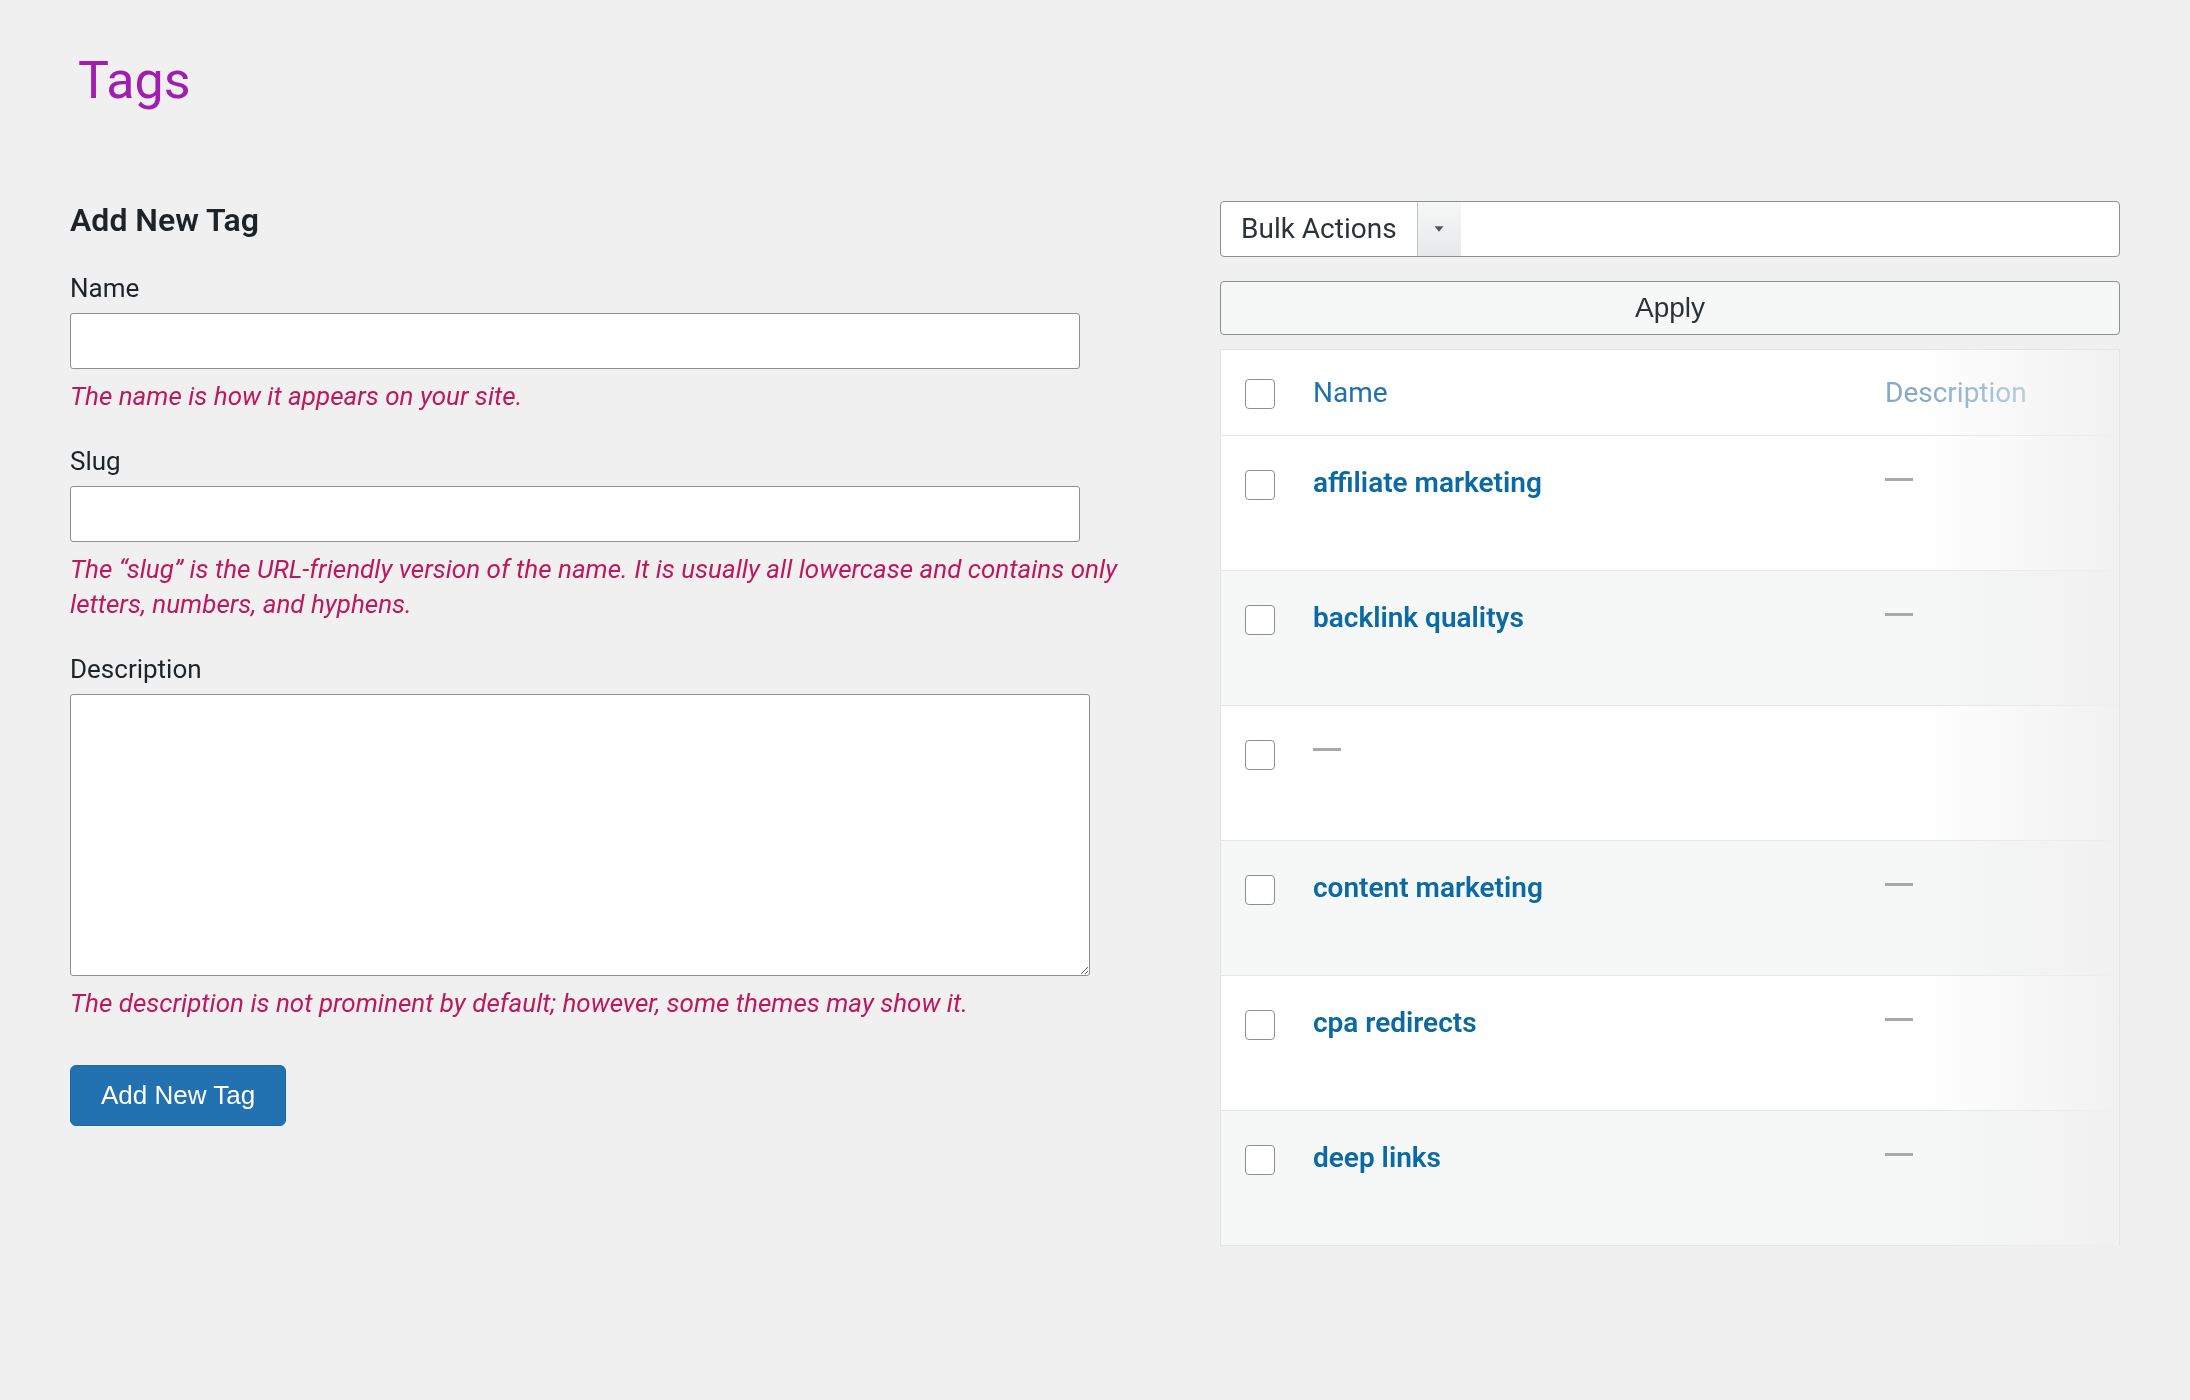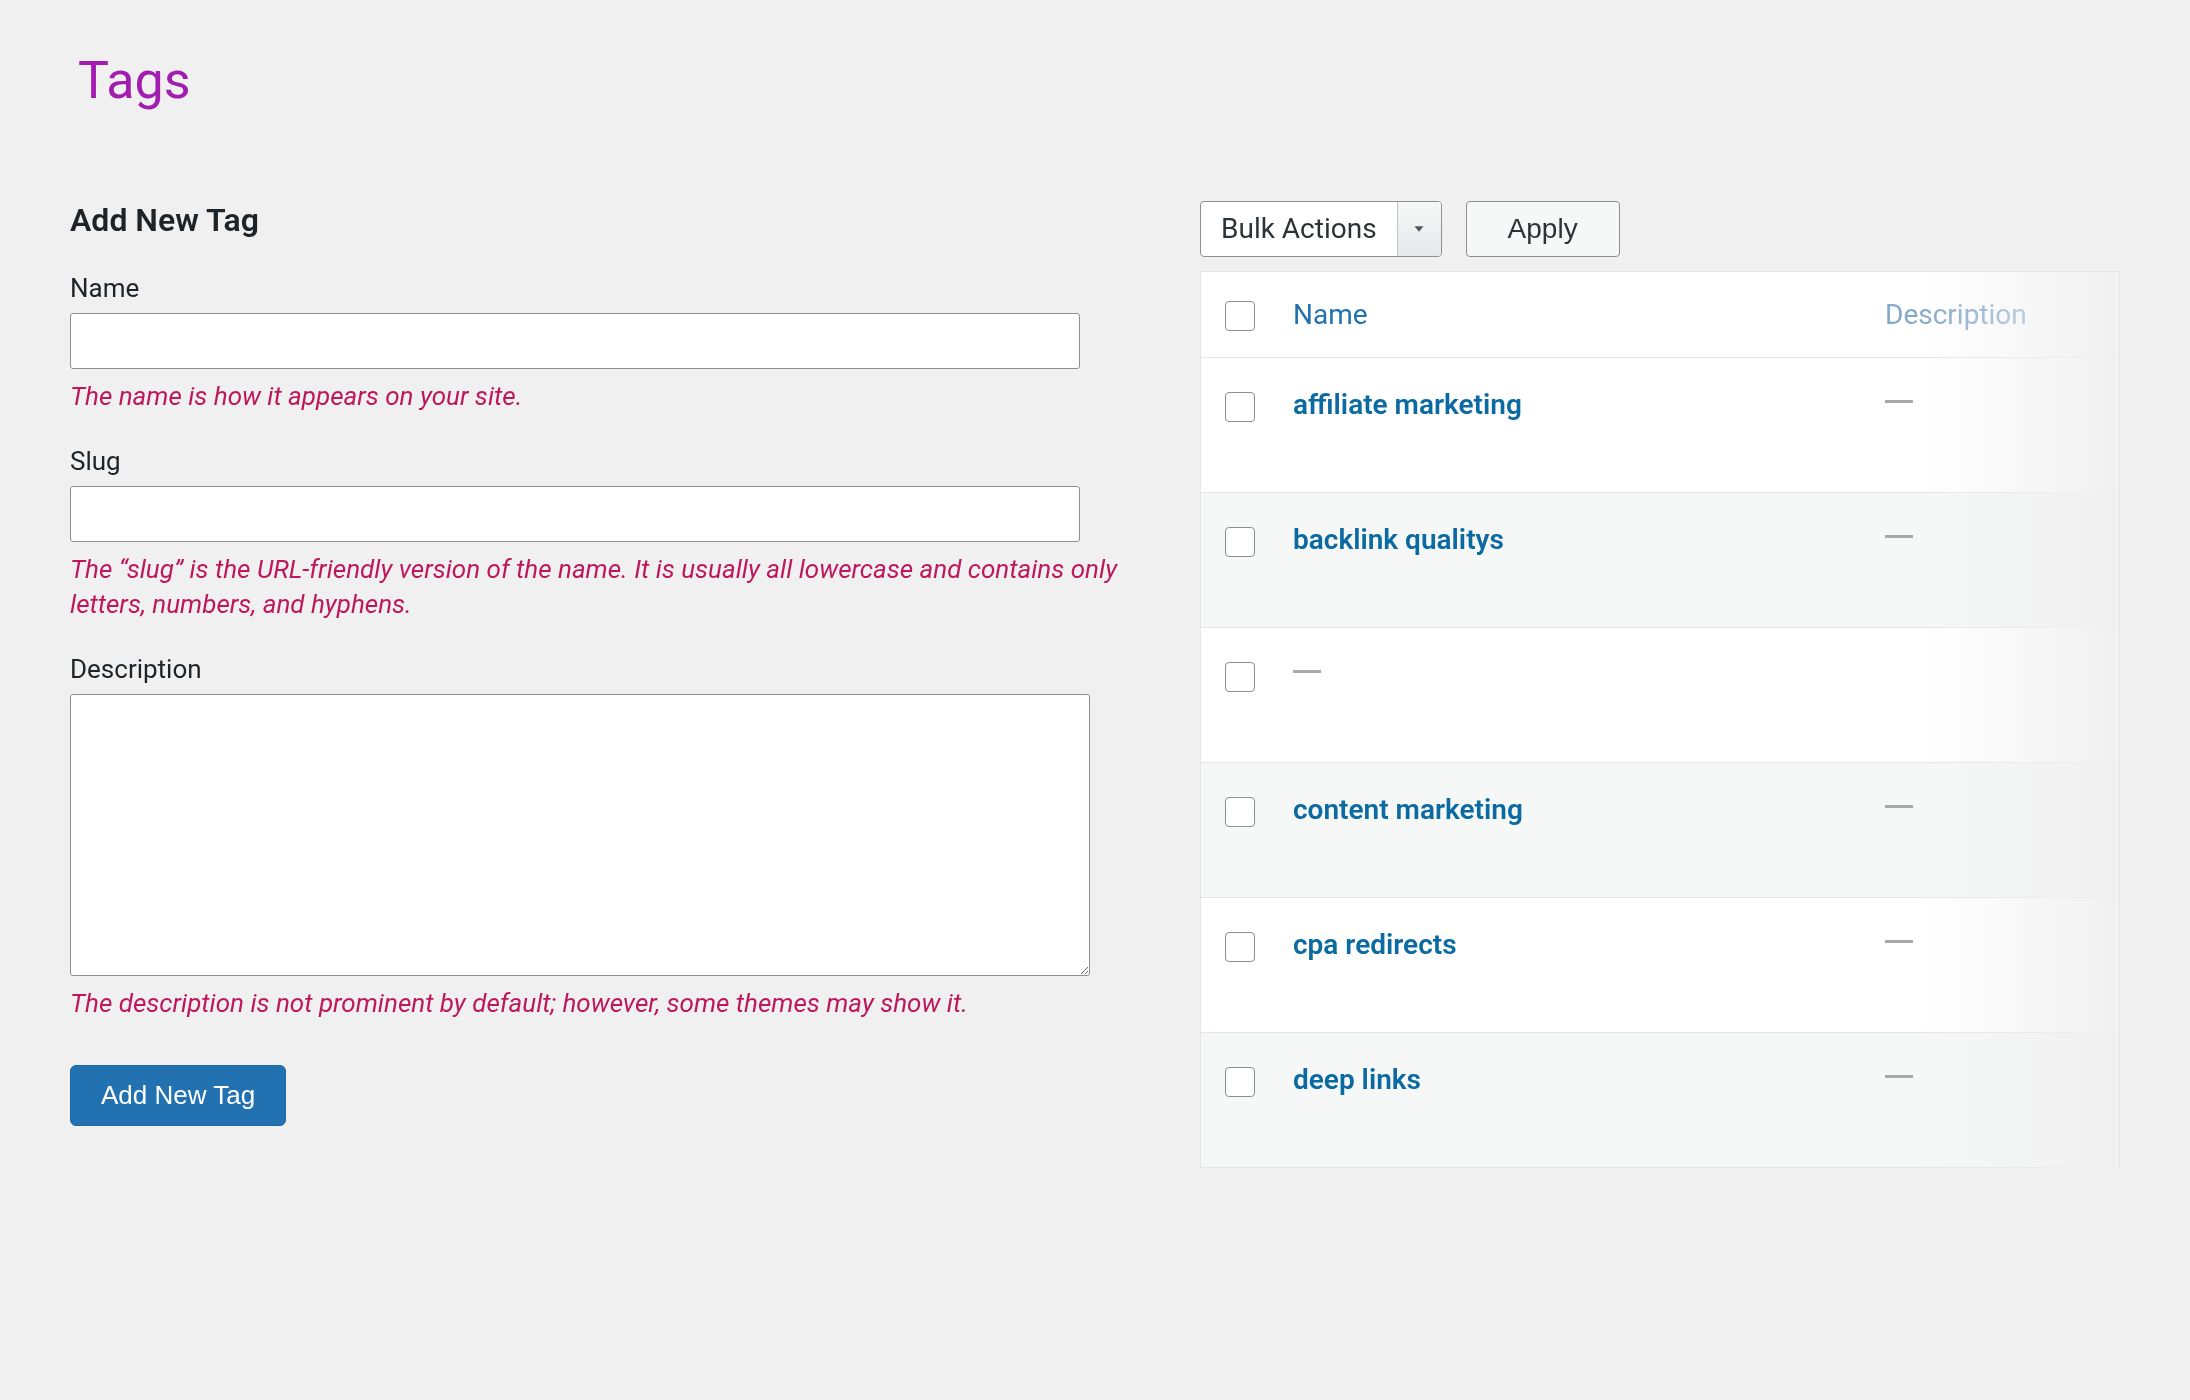--- a/index.html
+++ b/index.html
@@ -16,21 +16,21 @@
   }
   h1.page-title {
     font-size: 52px;
     font-weight: 400;
     color: #a21caf;
     margin-bottom: 90px;
     margin-left: 8px;
   }
   .cols {
     display: flex;
-    gap: 60px;
+    gap: 80px;
   }
   .left-col {
     flex: 0 0 1070px;
   }
   .right-col {
     flex: 1;
     position: relative;
   }
 
   
@@ -84,20 +84,21 @@
     border-radius: 6px;
     cursor: pointer;
   }
 
   
   .bulk-row {
     display: flex;
     align-items: stretch;
     gap: 24px;
     margin-bottom: 14px;
+    flex-direction: column;
   }
   .select-wrap {
     display: flex;
     border: 1px solid #8c8f94;
     border-radius: 4px;
     overflow: hidden;
     background: #fff;
   }
   .select-label {
     font-size: 28px;

